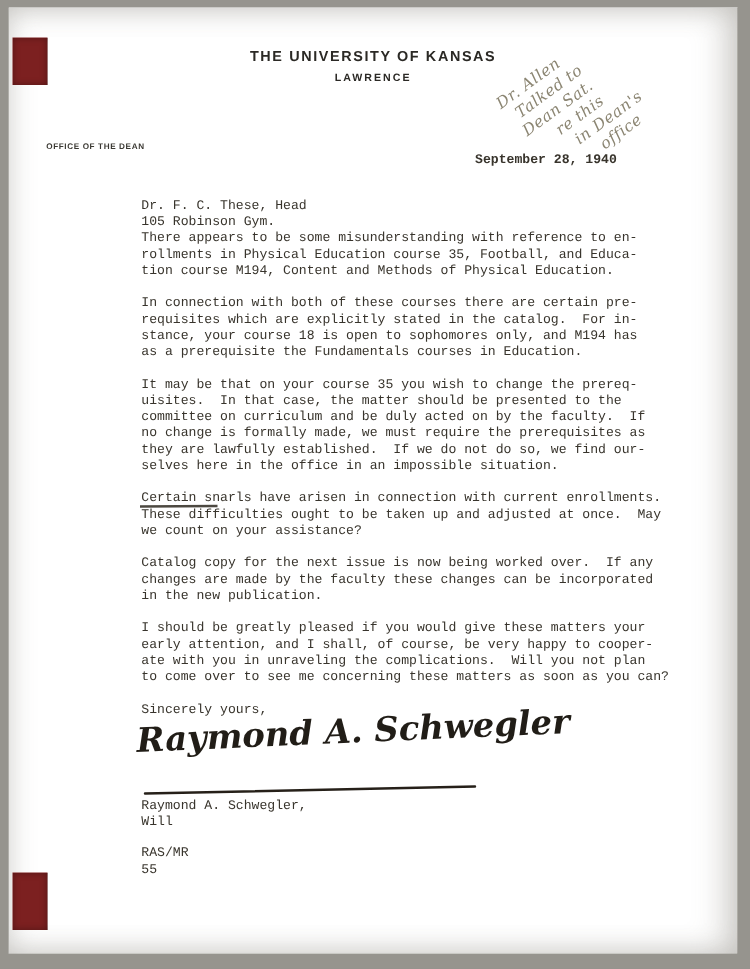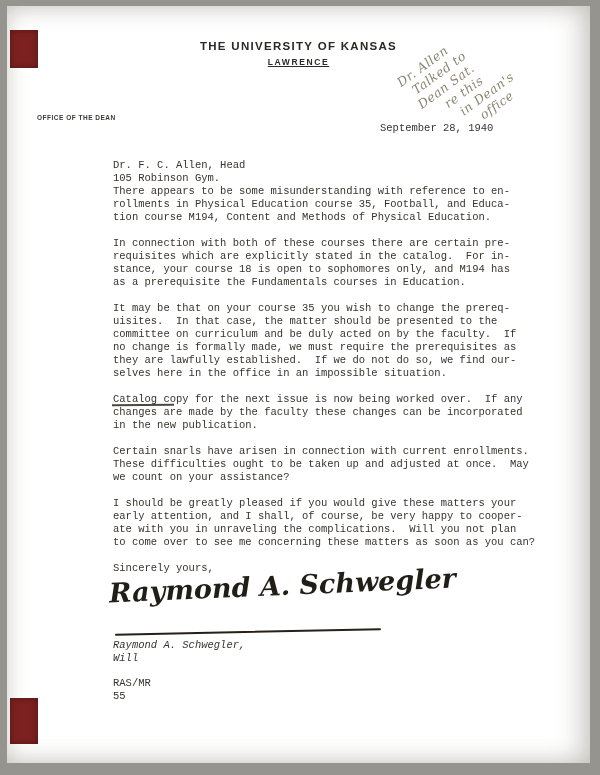--- a/index.html
+++ b/index.html
@@ -30,21 +30,21 @@
   .red-tab.bottom { top: 692px; height: 46px; }
 
   .letterhead {
     position: absolute;
     top: 34px; left: 0; right: 0;
     text-align: center;
     color: #2b2925;
   }
   .lh1 { font-size: 11.5px; font-weight: bold; letter-spacing: 1.3px; }
   .lh2 { font-size: 10.5px; font-weight: bold; letter-spacing: 1.1px; margin-top: 4px; }
-  .lh3 { font-size: 8.5px;  font-weight: bold; letter-spacing: 1.6px; margin-top: 5px; text-decoration: underline; }
+  .lh3 { font-size: 8.5px;  font-weight: bold; letter-spacing: 1.6px; margin-top: 5px; }
 
   .office {
     position: absolute;
     left: 30px; top: 108px;
     font-size: 6.5px;
     font-weight: bold;
     letter-spacing: 0.5px;
     color: #3a3832;
   }
 
@@ -68,21 +68,21 @@
 
   .letter-body {
     position: absolute;
     left: 106px; top: 116px;
     width: 444px;
     font-family: "Liberation Mono", "DejaVu Sans Mono", monospace;
     font-size: 10.5px;
     line-height: 13px;
     color: #38342c;
   }
-  .date { margin-left: 267px; margin-bottom: 24px; white-space: nowrap; }
+  .date { margin-left: 267px; margin-bottom: 24px; white-space: nowrap; font-weight: bold; }
   .addr { white-space: nowrap; }
   .salutation { margin-top: 13px; margin-bottom: 13px; white-space: nowrap; }
   .para { white-space: pre-wrap; margin: 0 0 13px 0; }
   .closing { margin-top: 0; margin-bottom: 12px; white-space: nowrap; }
 
   .pencil-underline {
     position: absolute;
     left: 105px; top: 398px;
     width: 62px; height: 1.5px;
     background: #4c4840;
@@ -102,21 +102,21 @@
     white-space: nowrap;
   }
   .sig-underline {
     position: absolute;
     left: 2px; top: 44px;
     width: 266px; height: 2px;
     background: #262019;
     border-radius: 2px;
     transform: rotate(-1.2deg);
   }
-  .typed-name, .typed-title { white-space: nowrap; font-style: italic; }
+  .typed-name, .typed-title { white-space: nowrap; }
   .refs { margin-top: 12px; }
   .refs div { white-space: nowrap; }
 </style>
 </head>
 <body>
 
 <div class="scan">
   <div class="paper">
 
     <div class="red-tab top"></div>
@@ -136,43 +136,43 @@
       <div class="ann-line">re this</div>
       <div class="ann-line">in Dean's</div>
       <div class="ann-line">office</div>
     </div>
 
     <div class="pencil-underline"></div>
 
     <div class="letter-body">
       <div class="date">September 28, 1940</div>
 
-      <div class="addr">Dr. F. C. Allen, Head</div>
+      <div class="addr">Dr. F. C. These, Head</div>
       <div class="addr">105 Robinson Gym.</div>
 
 
       <div class="para">There appears to be some misunderstanding with reference to en-
 rollments in Physical Education course 35, Football, and Educa-
 tion course M194, Content and Methods of Physical Education.</div>
       <div class="para">In connection with both of these courses there are certain pre-
 requisites which are explicitly stated in the catalog.  For in-
 stance, your course 18 is open to sophomores only, and M194 has
 as a prerequisite the Fundamentals courses in Education.</div>
       <div class="para">It may be that on your course 35 you wish to change the prereq-
 uisites.  In that case, the matter should be presented to the
 committee on curriculum and be duly acted on by the faculty.  If
 no change is formally made, we must require the prerequisites as
 they are lawfully established.  If we do not do so, we find our-
 selves here in the office in an impossible situation.</div>
+      <div class="para">Certain snarls have arisen in connection with current enrollments.
+These difficulties ought to be taken up and adjusted at once.  May
+we count on your assistance?</div>
       <div class="para">Catalog copy for the next issue is now being worked over.  If any
 changes are made by the faculty these changes can be incorporated
 in the new publication.</div>
-      <div class="para">Certain snarls have arisen in connection with current enrollments.
-These difficulties ought to be taken up and adjusted at once.  May
-we count on your assistance?</div>
       <div class="para">I should be greatly pleased if you would give these matters your
 early attention, and I shall, of course, be very happy to cooper-
 ate with you in unraveling the complications.  Will you not plan
 to come over to see me concerning these matters as soon as you can?</div>
 
       <div class="closing">Sincerely yours,</div>
 
       <div class="sig-block">
         <div class="sig-text">Raymond A. Schwegler</div>
         <div class="sig-underline"></div>

